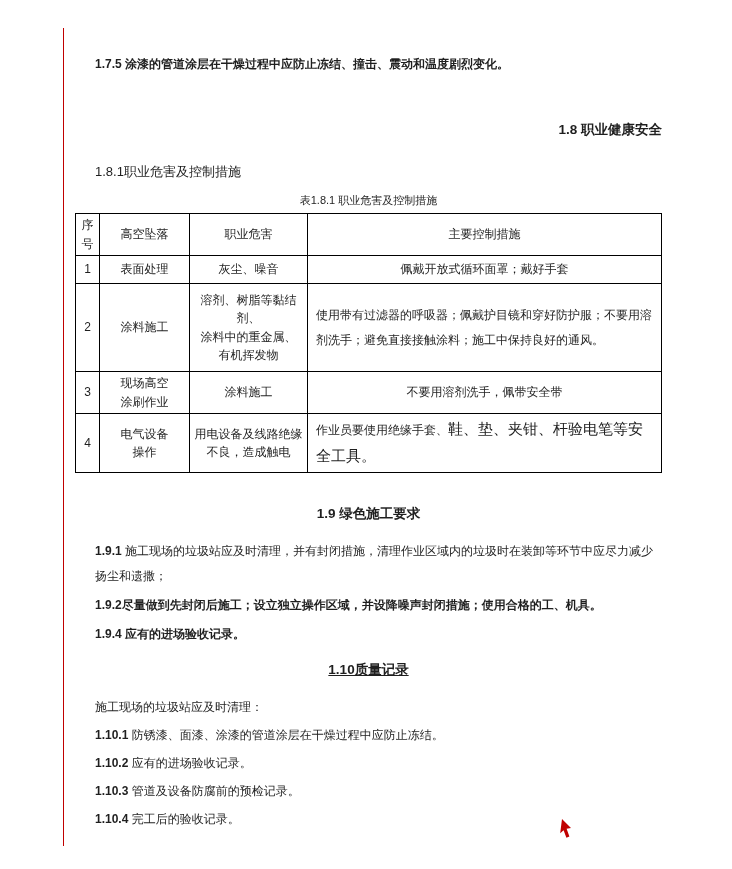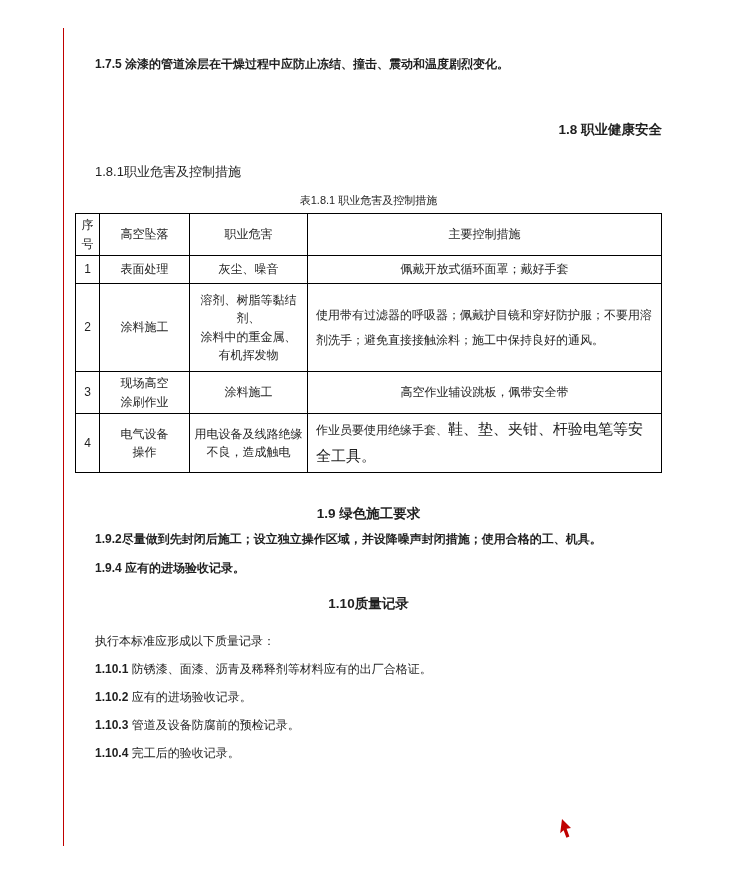--- a/index.html
+++ b/index.html
@@ -49,21 +49,21 @@
   tr.r2 td { height:88px; }
   tr.r3 td { height:38px; }
   tr.r4 td { height:54px; }
   td.ctl-left { text-align:left; line-height:25px; padding:2px 8px; }
   .big { font-size:15px; }
 
   #h19  { margin-top:32px; }
   .para9 { margin:4px 0 0 20px; font-size:12px; line-height:25px; }
   #p191 { margin-top:16px; }
 
-  #h110 { margin-top:14px; }
+  #h110 { margin-top:14px;text-decoration:underline; }
   #pintro { margin-top:16px; line-height:25px; }
   .para10 { margin:2px 0 0 20px; font-size:12px; line-height:26px; }
 
   .cursor-arrow { position:absolute; left:556px; top:818px; }
 </style>
 </head>
 <body>
 
 <div class="margin-line"></div>
 
@@ -103,45 +103,46 @@
       <td>溶剂、树脂等黏结剂、
 涂料中的重金属、
 有机挥发物</td>
       <td class="ctl-left">使用带有过滤器的呼吸器；佩戴护目镜和穿好防护服；不要用溶剂洗手；避免直接接触涂料；施工中保持良好的通风。</td>
     </tr>
     <tr class="r3">
       <td>3</td>
       <td>现场高空
 涂刷作业</td>
       <td>涂料施工</td>
-      <td>高空作业辅设跳板，佩带安全带</td>
+      <td>不要用溶剂洗手，佩带安全带</td>
     </tr>
     <tr class="r4">
       <td>4</td>
       <td>电气设备
 操作</td>
       <td>用电设备及线路绝缘不良，造成触电</td>
       <td class="ctl-left"><span>作业员要使用绝缘手套、</span><span class="big">鞋、垫、夹钳、杆验电笔等安全工具。</span></td>
     </tr>
   </tbody>
     </table>
 
   <h2 class="sec" id="h19">1.9 绿色施工要求</h2>
 
+  <p class="para9" id="p191"><span class="num">1.9.1 </span><span>施工现场的垃圾站应及时清理，并有封闭措施，清理作业区域内的垃圾时在装卸等环节中应尽力减少扬尘和遗撒；</span></p>
 
   <p class="para9"><span class="num">1.9.2</span><span class="bt">尽量做到先封闭后施工；设立独立操作区域，并设降噪声封闭措施；使用合格的工、机具。</span></p>
 
 
   <p class="para9"><span class="num">1.9.4 </span><span class="bt">应有的进场验收记录。</span></p>
 
   <h2 class="sec" id="h110">1.10质量记录</h2>
 
-  <p class="para" id="pintro">执行本标准应形成以下质量记录：</p>
+  <p class="para" id="pintro">施工现场的垃圾站应及时清理：</p>
 
-  <p class="para10"><span class="num">1.10.1 </span><span>防锈漆、面漆、沥青及稀释剂等材料应有的出厂合格证。</span></p>
+  <p class="para10"><span class="num">1.10.1 </span><span>防锈漆、面漆、涂漆的管道涂层在干燥过程中应防止冻结。</span></p>
 
   <p class="para10"><span class="num">1.10.2 </span><span>应有的进场验收记录。</span></p>
 
   <p class="para10"><span class="num">1.10.3 </span><span>管道及设备防腐前的预检记录。</span></p>
 
   <p class="para10"><span class="num">1.10.4 </span><span>完工后的验收记录。</span></p>
 
 </div>
 
 <svg class="cursor-arrow" width="22" height="26" viewBox="0 0 22 26">

